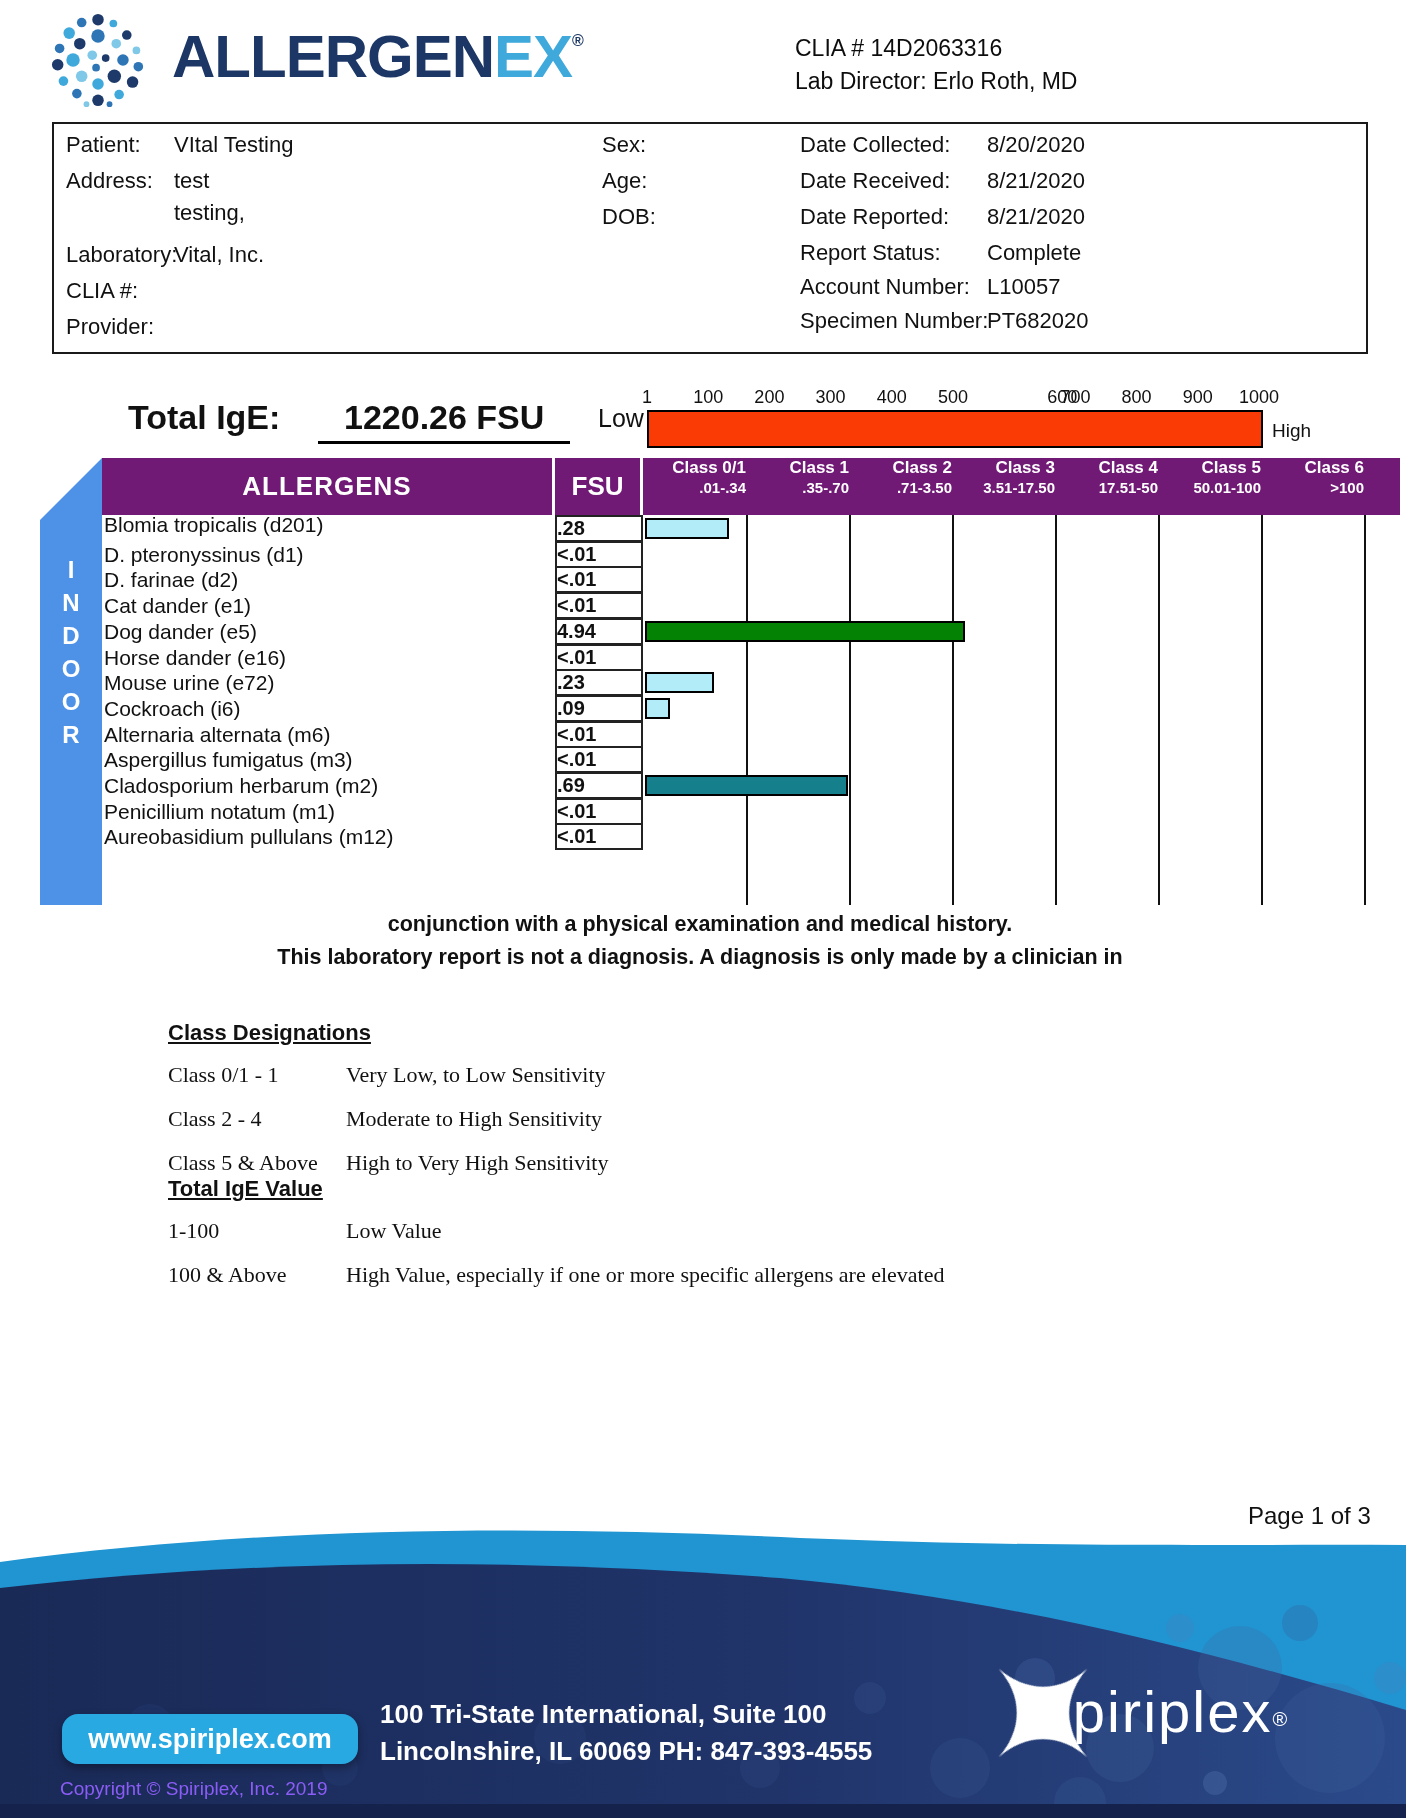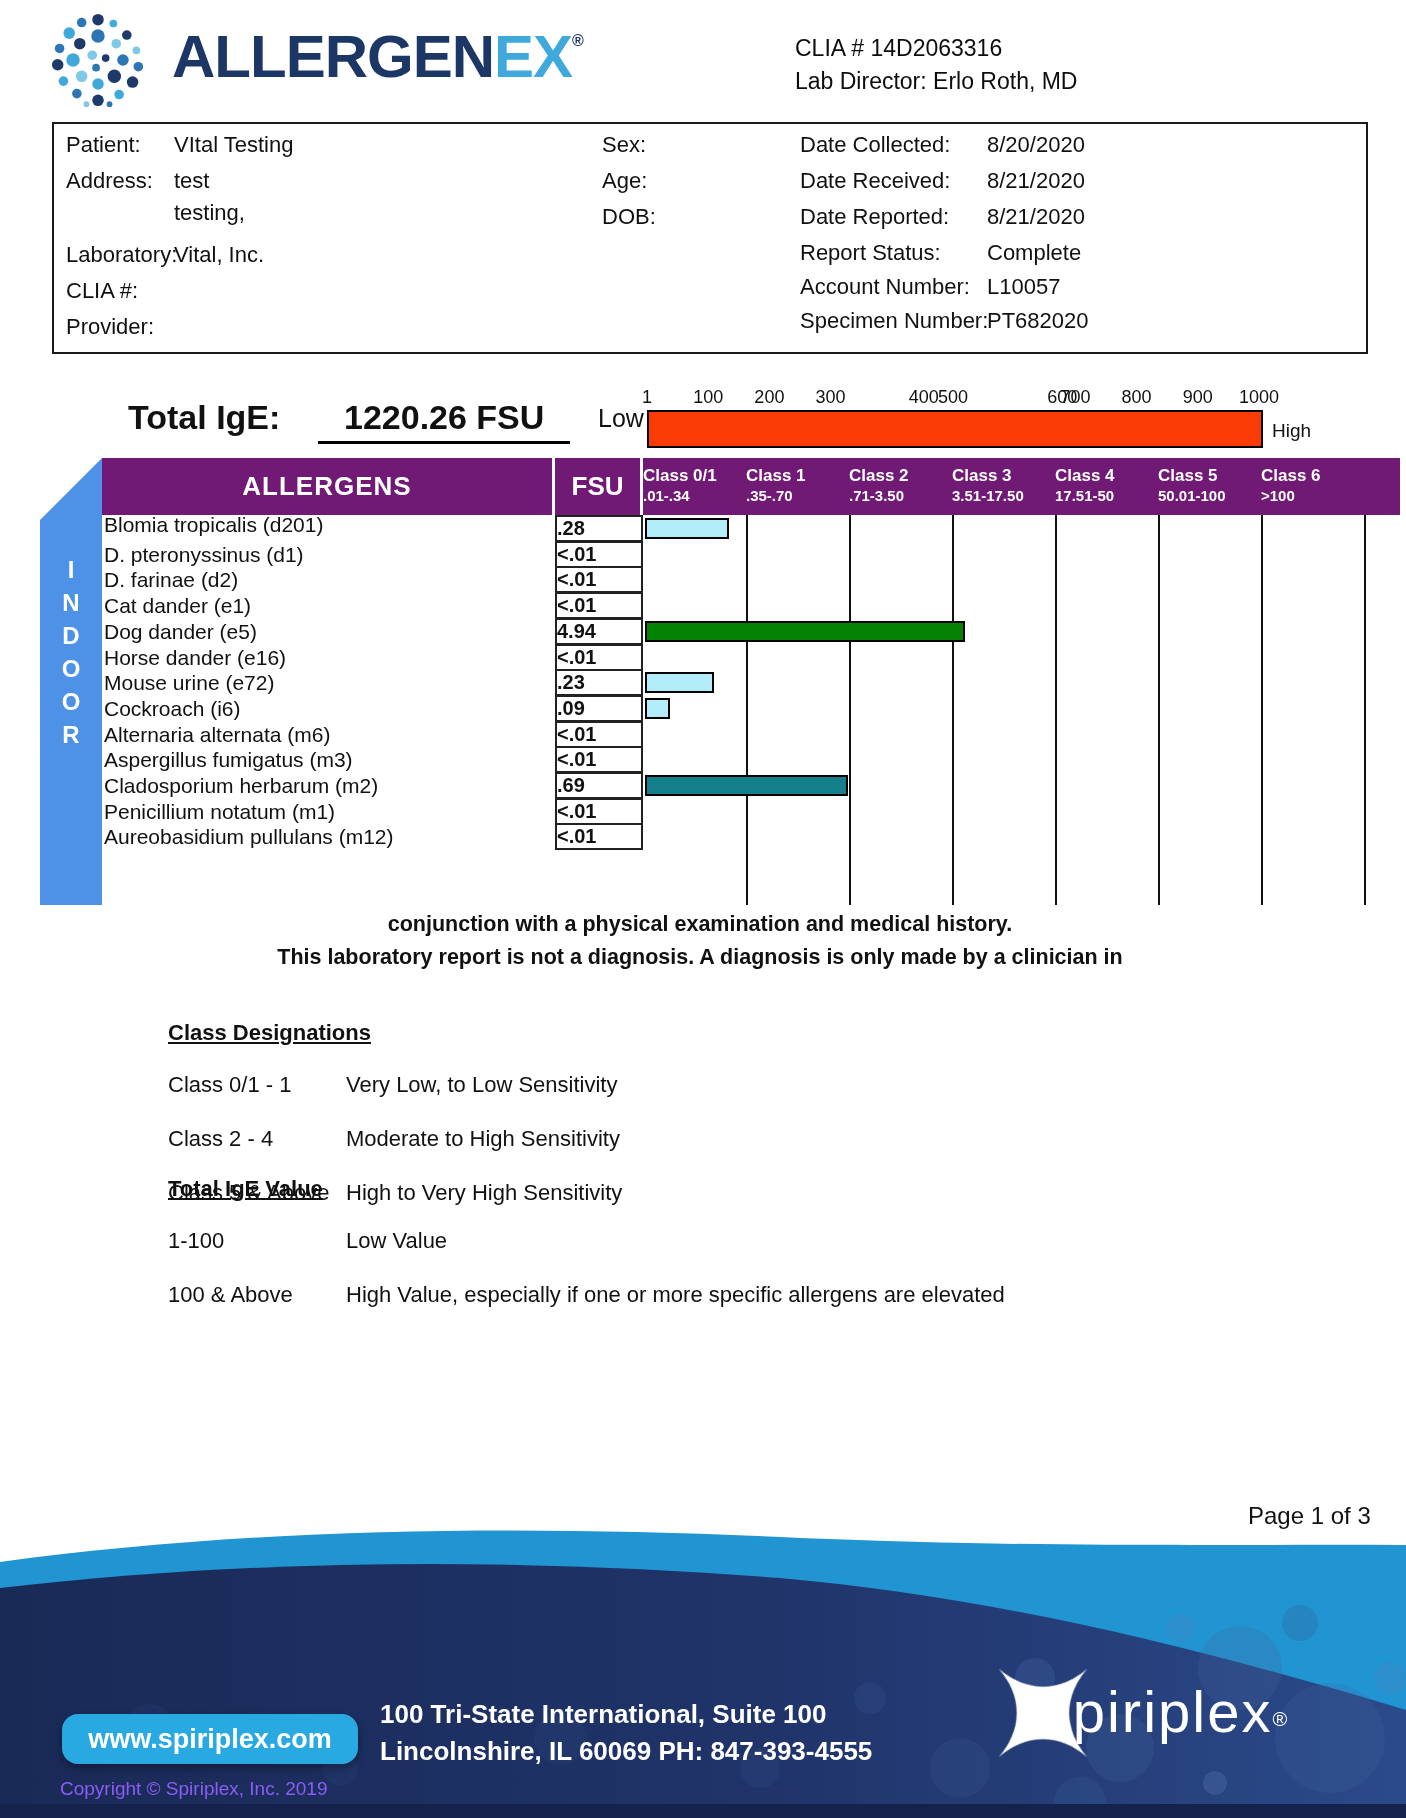--- a/index.html
+++ b/index.html
@@ -32,36 +32,36 @@
   .atable{position:absolute;left:40px;top:458px;width:1360px;height:447px;}
   .sidebar{position:absolute;left:0;top:0;width:62px;height:447px;background:#4e92e8;
            clip-path:polygon(0 62px,100% 0,100% 100%,0 100%);
            display:flex;flex-direction:column;align-items:center;padding-top:100px;box-sizing:border-box;gap:9px;}
   .sidebar span{color:#fff;font-weight:bold;font-size:24px;line-height:24px;}
   .thead{position:absolute;left:62px;top:0;width:1298px;height:57px;background:#701a75;display:flex;}
   .th-allergens{width:453px;border-right:3px solid #fff;display:flex;align-items:center;justify-content:center;
                 color:#fff;font-weight:bold;font-size:26px;letter-spacing:1px;box-sizing:border-box;}
   .th-fsu{width:88px;border-right:3px solid #fff;display:flex;align-items:center;justify-content:center;
           color:#fff;font-weight:bold;font-size:26px;box-sizing:border-box;}
-  .th-class{width:103px;color:#fff;font-weight:bold;text-align:left;padding-top:8px;box-sizing:border-box;}
+  .th-class{width:103px;color:#fff;font-weight:bold;text-align:right;box-sizing:border-box;}
   .th-class .l1{font-size:17px;line-height:20px;}
   .th-class .l2{font-size:15px;line-height:19px;}
   .gridline{position:absolute;top:57px;width:2px;height:390px;background:#111;}
   .arow-name{position:absolute;left:64px;font-size:21px;line-height:26px;white-space:nowrap;}
   .arow-fsu{position:absolute;left:515px;width:88px;height:27px;border:2px solid #222;box-sizing:border-box;
             font-size:20px;font-weight:bold;text-align:left;padding-right:8px;line-height:23px;background:#fff;}
   .arow-bar{position:absolute;height:21px;border:2px solid #000;box-sizing:border-box;}
 
   
   .disclaimer{position:absolute;left:150px;top:908px;width:1100px;text-align:center;
               font-size:21.5px;font-weight:600;line-height:33px;}
   .section-title{font-size:22px;font-weight:bold;text-decoration:underline;}
   .desig{position:absolute;left:168px;top:1020px;font-size:22px;}
   .igeval{position:absolute;left:168px;top:1176px;font-size:22px;}
-  .kvrow{display:flex;margin-top:24px;line-height:30px;}
+  .kvrow{display:flex;margin-top:14px;line-height:30px;font-family:Liberation Serif, serif;}
   .kvrow .k{width:178px;flex:0 0 178px;}
   .page-num{position:absolute;left:1248px;top:1502px;font-size:24px;}
 
   
   .footer-svg{position:absolute;left:0;top:1518px;}
   .web-btn{position:absolute;left:62px;top:1714px;width:296px;height:50px;background:#29a9e1;
            border-radius:16px;color:#fff;font-size:27px;font-weight:bold;display:flex;align-items:center;
            justify-content:center;box-shadow:0 4px 8px rgba(0,0,0,0.35);cursor:pointer;}
   .f-address{position:absolute;left:380px;top:1696px;color:#fff;font-size:26px;font-weight:600;line-height:37px;}
   .f-copy{position:absolute;left:60px;top:1778px;color:#8b5cf6;font-size:19px;}
@@ -138,21 +138,21 @@
       <span style="left: 933px; top: 184px;">PT682020</span>
     </div>
 
   <div class="tige-label">Total IgE:</div>
   <div class="tige-value">1220.26 FSU</div>
   <div class="scale-ticks" id="ticks">
       <span style="left: 0px;">1</span>
       <span style="left: 61.2px;">100</span>
       <span style="left: 122.4px;">200</span>
       <span style="left: 183.6px;">300</span>
-      <span style="left: 244.8px; margin-left: 32px;">400</span>
+      <span style="left: 244.8px;">400</span>
       <span style="left: 306px;">500</span>
       <span style="left: 367.2px; margin-left: 48px;">600</span>
       <span style="left: 428.4px;">700</span>
       <span style="left: 489.6px;">800</span>
       <span style="left: 550.8px;">900</span>
       <span style="left: 612px;">1000</span>
     </div>
   <div class="scale-bar" id="igebar" style="background: rgb(251, 59, 5);"></div>
   <div class="lbl-low">Low</div>
   <div class="lbl-high">High</div>

